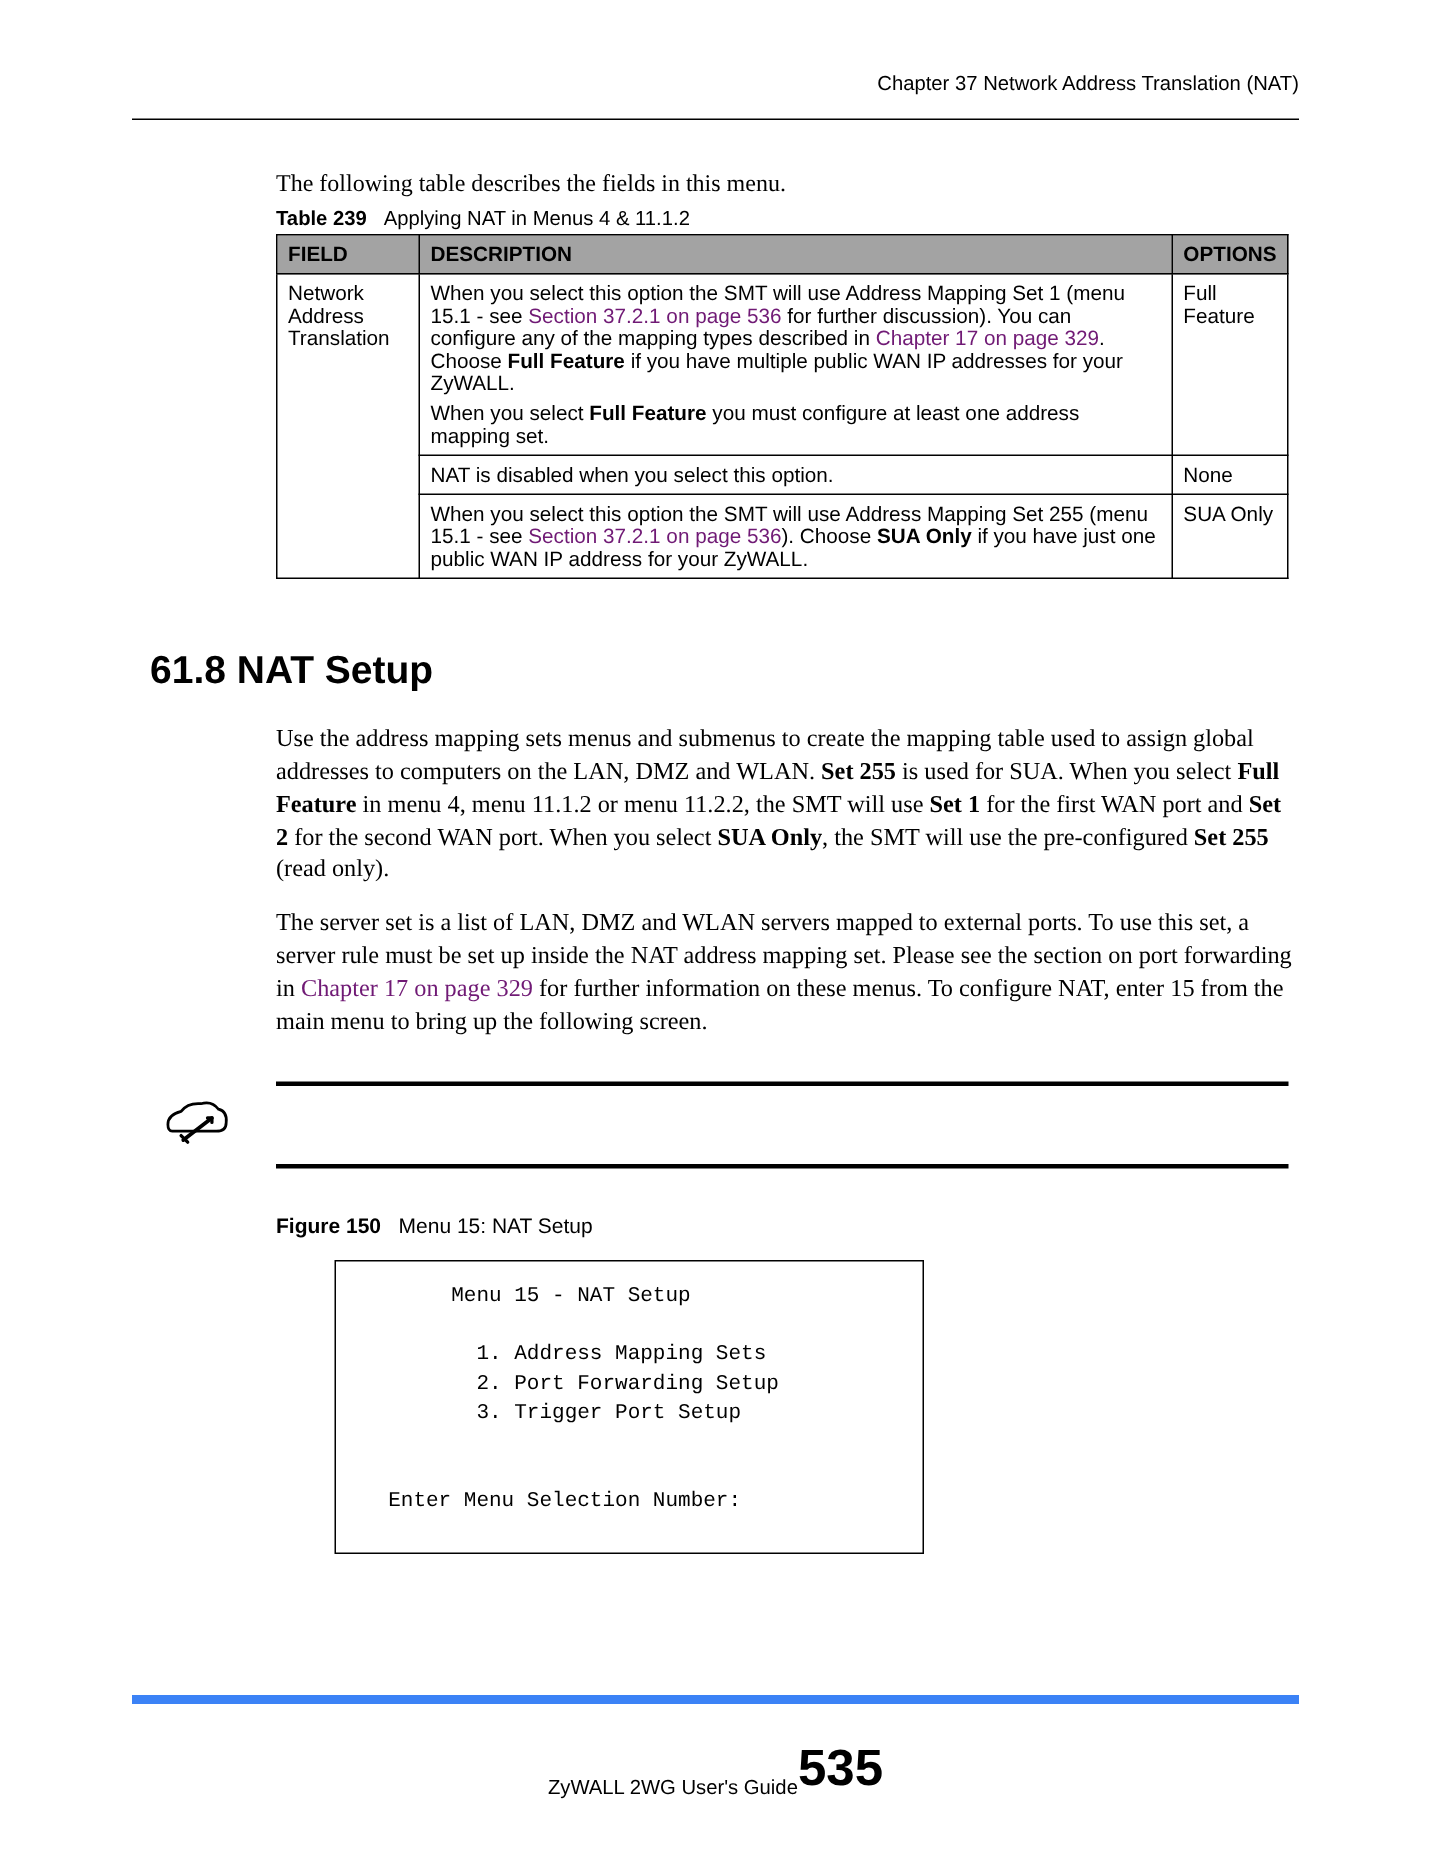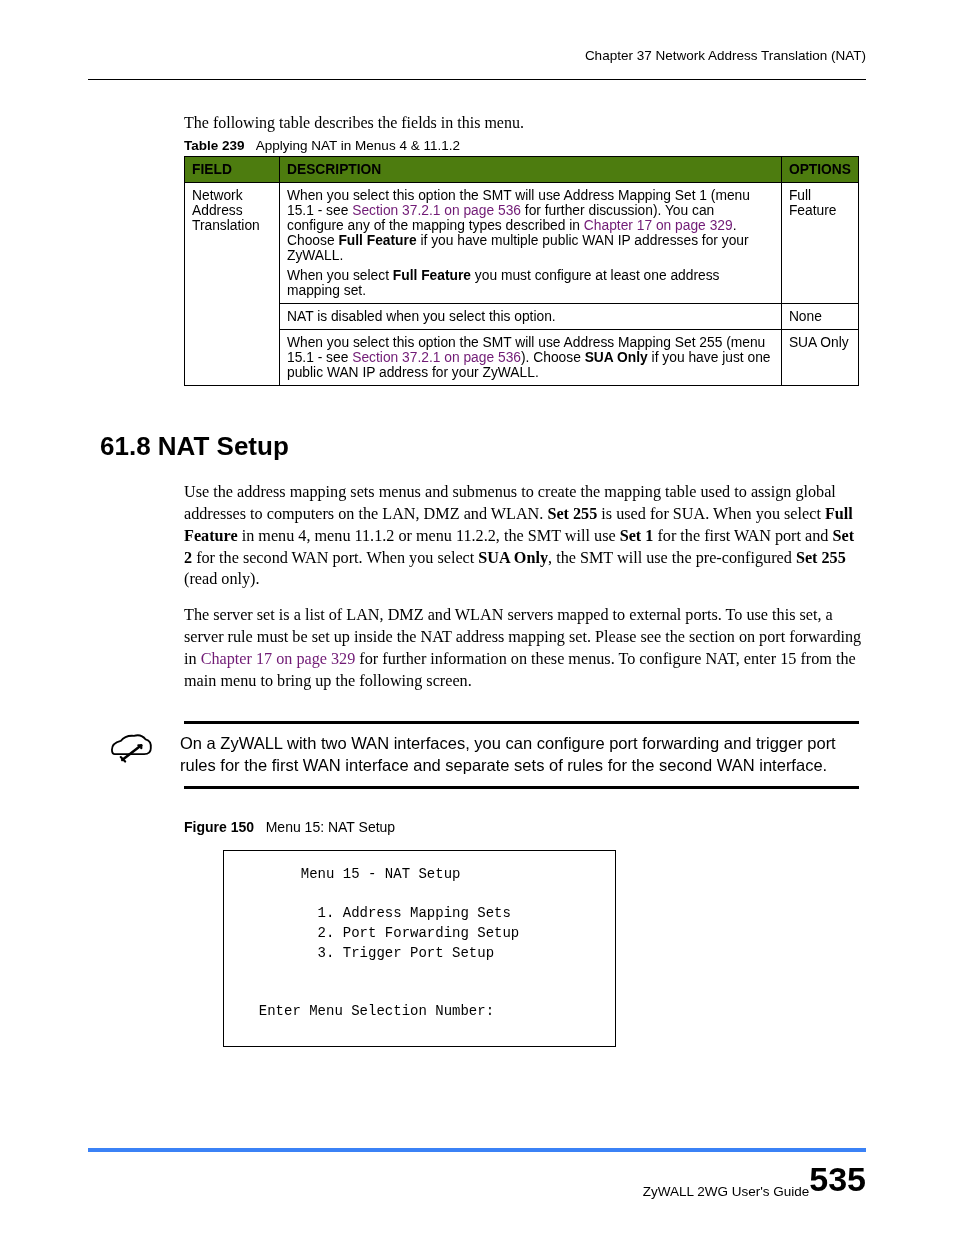--- a/index.html
+++ b/index.html
@@ -44,21 +44,21 @@
       font-family: Arial, Helvetica, sans-serif;
       font-size: 13.8px;
     }
     table.datatable th, table.datatable td {
       border: 1px solid #000;
       padding: 5px 7px;
       text-align: left;
       vertical-align: top;
     }
     table.datatable th {
-      background: #4d7c0f;
+      background: #a3a3a3;
       font-weight: bold;
     }
     table.datatable td .cellblock { margin-bottom: 5px; }
     table.datatable td .cellblock:last-child { margin-bottom: 0; }
     .section-heading {
       font-family: Arial, Helvetica, sans-serif;
       font-size: 26px;
       font-weight: bold;
       margin-top: 45px;
       margin-bottom: 20px;
@@ -119,24 +119,24 @@
       font-family: "Courier New", Courier, monospace;
       font-size: 14px;
       line-height: 1.4;
       white-space: pre;
     }
     .footer {
       position: absolute;
       bottom: 36px;
       left: 88px;
       right: 88px;
-      border-top: 4px solid #3b82f6;
-      padding-top: 8px;
+      border-top: 6px solid #3b82f6;
+      padding-top: 24px;
       display: flex;
-      justify-content: flex-end;
+      justify-content: center;
       align-items: flex-end;
     }
     .footer-left {
       font-family: Arial, Helvetica, sans-serif;
       font-size: 13.5px;
     }
     .footer-right {
       font-family: Arial, Helvetica, sans-serif;
       font-size: 34px;
       font-weight: bold;
@@ -203,21 +203,20 @@
   <div class="note-rule-top"></div>
   <div class="note-body">
     <div class="note-icon">
       <svg viewBox="0 0 60 46">
         <path d="M8 30 Q4 30 4 24 Q4 15 16 12 Q22 4 34 5 Q44 2 50 10 Q58 12 57 22 Q57 30 48 30 Z" fill="none" stroke="#000" stroke-width="2.5"></path>
         <path d="M18 38 L44 18" fill="none" stroke="#000" stroke-width="3.5" stroke-linecap="round"></path>
         <path d="M40 18 L44 18 L44 22" fill="none" stroke="#000" stroke-width="3" stroke-linecap="round" stroke-linejoin="round"></path>
         <path d="M16 34 L22 40" fill="none" stroke="#000" stroke-width="3" stroke-linecap="round"></path>
       </svg>
     </div>
-    <div class="note-text">On a ZyWALL with two WAN interfaces, you can configure port forwarding and trigger port rules for the first WAN interface and separate sets of rules for the second WAN interface.</div>
   </div>
   <div class="note-rule-bottom"></div>
 </div>
 
 <p class="figure-caption">
   <b>Figure 150</b>&nbsp;&nbsp;&nbsp;<span>Menu 15: NAT Setup</span>
 </p>
 
 <div class="figure-box">       Menu 15 - NAT Setup
 

